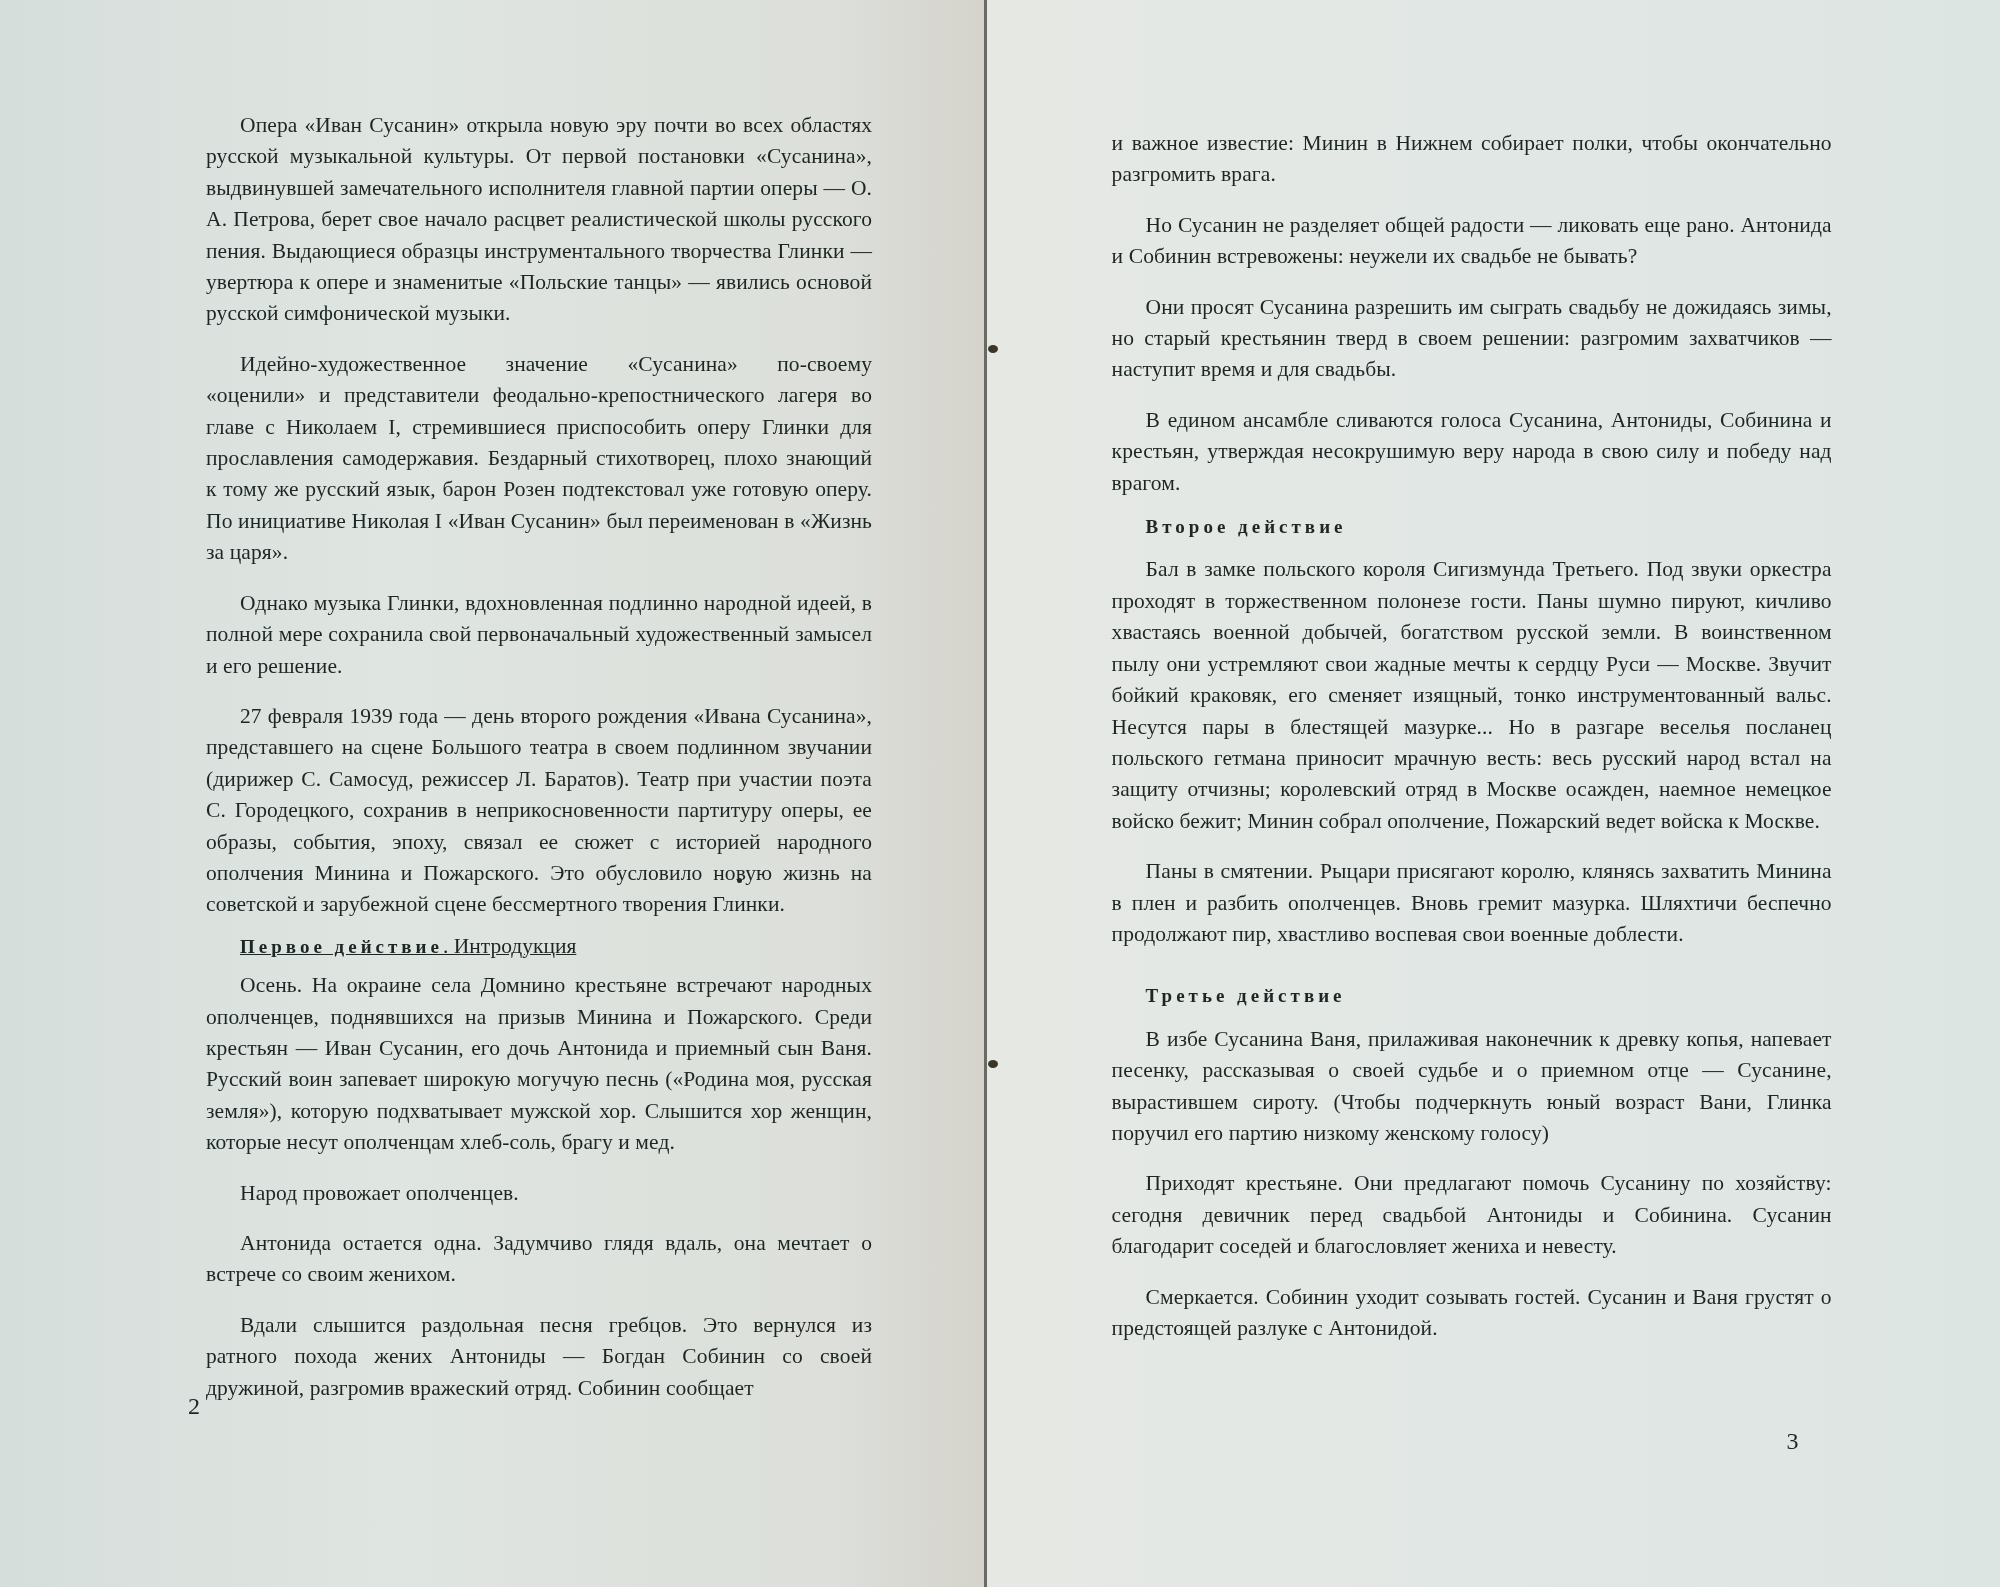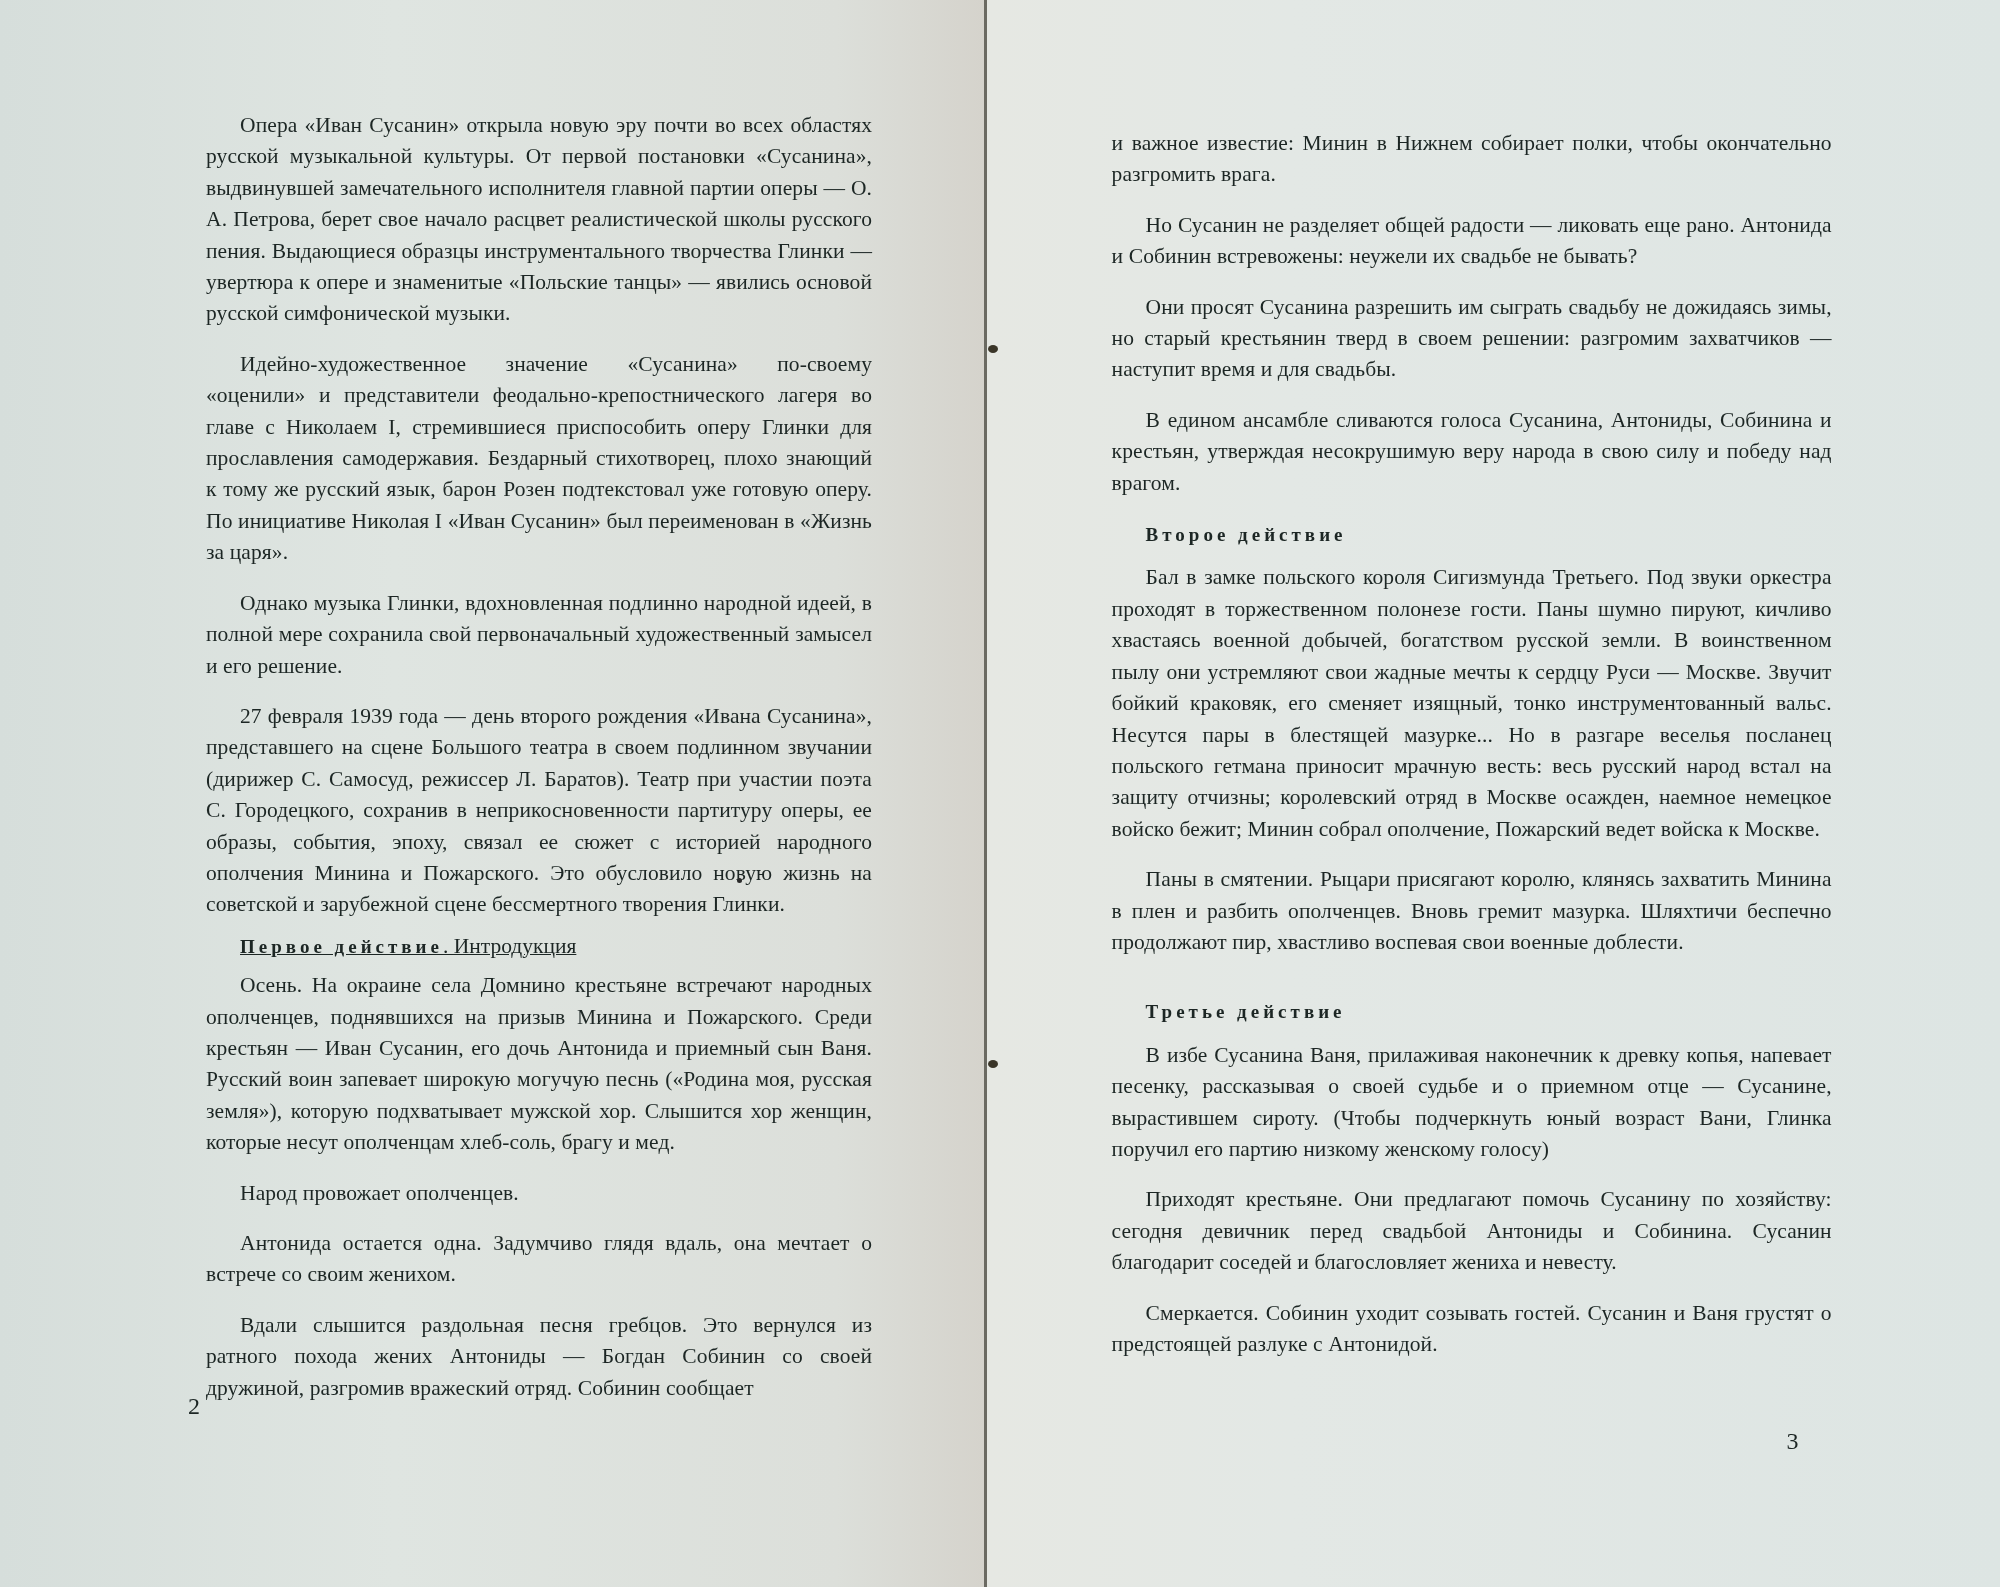--- a/index.html
+++ b/index.html
@@ -79,25 +79,25 @@
 
   <div class="spine"></div>
 
   <div class="page page-right">
     <div class="text-block right-block" style="left:125px;">
       <p class="para" style="text-indent:0;">и важное известие: Минин в Нижнем собирает полки, чтобы окончательно разгромить врага.</p>
       <p class="para gap">Но Сусанин не разделяет общей радости — ликовать еще рано. Антонида и Собинин встревожены: неужели их свадьбе не бывать?</p>
       <p class="para gap">Они просят Сусанина разрешить им сыграть свадьбу не дожидаясь зимы, но старый крестьянин тверд в своем решении: разгромим захватчиков — наступит время и для свадьбы.</p>
       <p class="para gap">В едином ансамбле сливаются голоса Сусанина, Антониды, Собинина и крестьян, утверждая несокрушимую веру народа в свою силу и победу над врагом.</p>
 
-      <p class="heading" style="margin-top:20px;margin-bottom:12px;">Второе действие</p>
+      <p class="heading" style="margin-top:12px;margin-bottom:12px;">Второе действие</p>
       <p class="para">Бал в замке польского короля Сигизмунда Третьего. Под звуки оркестра проходят в торжественном полонезе гости. Паны шумно пируют, кичливо хвастаясь военной добычей, богатством русской земли. В воинственном пылу они устремляют свои жадные мечты к сердцу Руси — Москве. Звучит бойкий краковяк, его сменяет  изящный,  тонко  инструментованный вальс. Несутся пары в блестящей мазурке... Но в разгаре веселья посланец польского гетмана  приносит  мрачную весть: весь русский народ встал на защиту отчизны; королевский отряд в Москве осажден, наемное немецкое войско бежит; Минин собрал ополчение, Пожарский ведет войска к Москве.</p>
       <p class="para gap">Паны в смятении. Рыцари присягают королю, клянясь захватить Минина в плен и разбить ополченцев. Вновь гремит мазурка. Шляхтичи беспечно продолжают пир, хвастливо воспевая свои военные доблести.</p>
 
-      <p class="heading" style="margin-top:38px;margin-bottom:12px;">Третье действие</p>
+      <p class="heading" style="margin-top:30px;margin-bottom:12px;">Третье действие</p>
       <p class="para">В избе Сусанина Ваня, прилаживая  наконечник к древку копья, напевает песенку, рассказывая о своей судьбе и о приемном отце — Сусанине, вырастившем сироту. (Чтобы подчеркнуть юный возраст Вани, Глинка поручил его партию низкому женскому голосу)</p>
       <p class="para gap">Приходят крестьяне. Они предлагают помочь Сусанину по хозяйству: сегодня девичник перед свадьбой Антониды и Собинина. Сусанин благодарит соседей и благословляет жениха и невесту.</p>
       <p class="para gap">Смеркается. Собинин  уходит  созывать гостей. Сусанин и Ваня грустят о предстоящей разлуке с Антонидой.</p>
     </div>
     <div class="page-number" style="left:800px;top:1428px;">3</div>
   </div>
 
   <div class="staple" style="top:345px;"></div>
   <div class="staple" style="top:1060px;"></div>
 </div>

